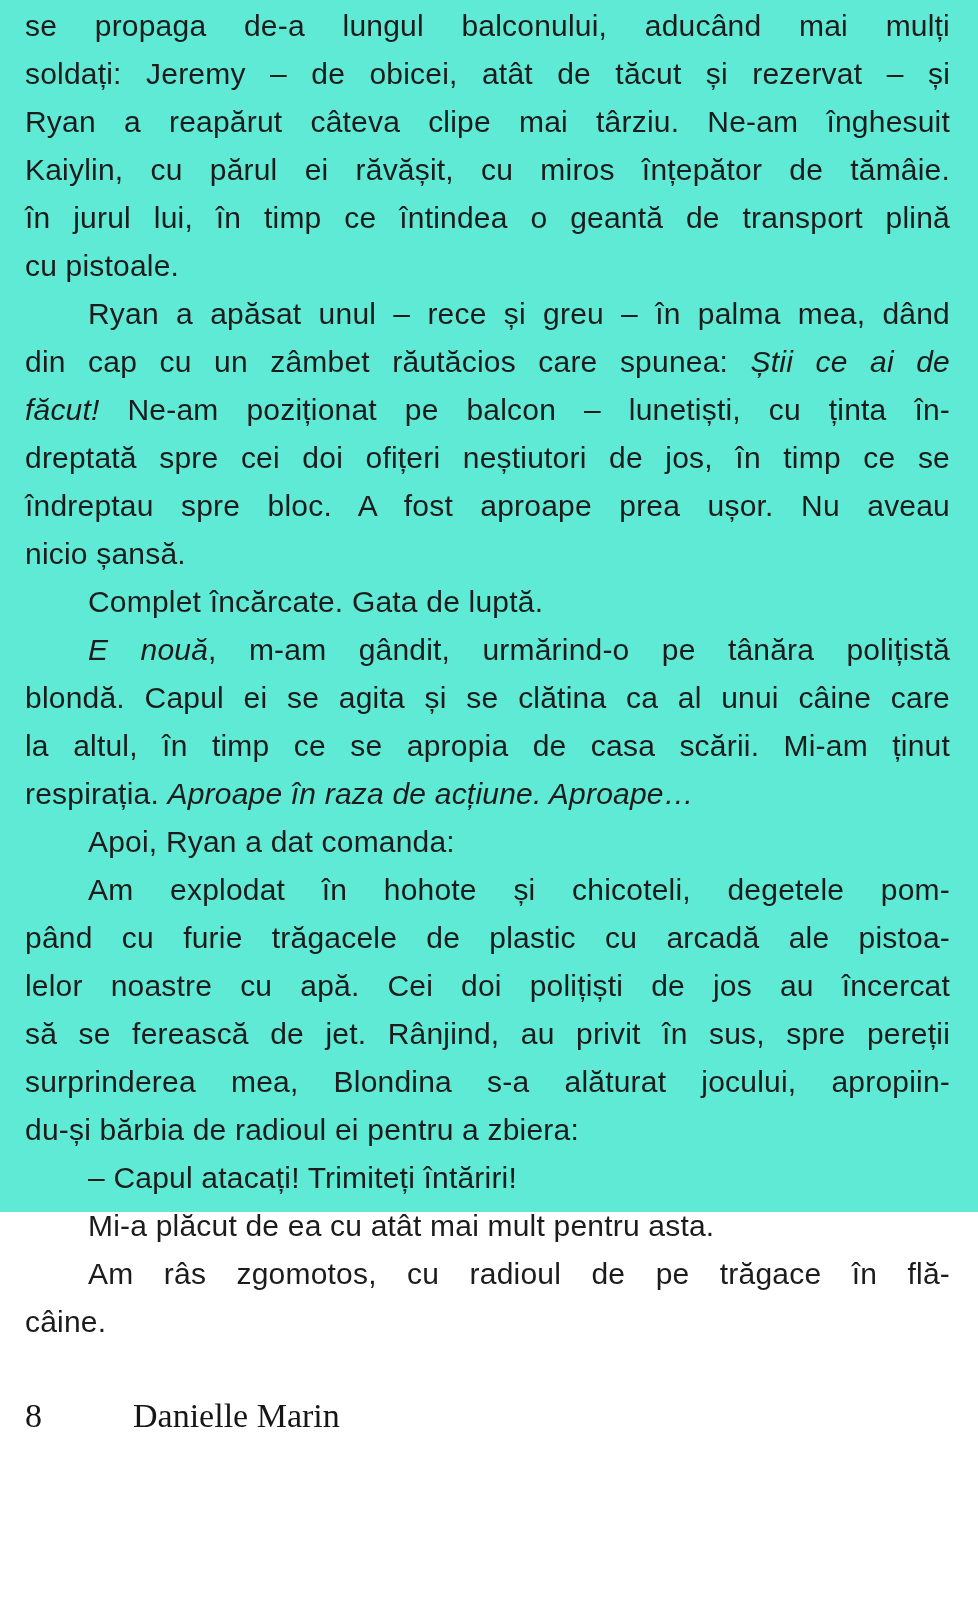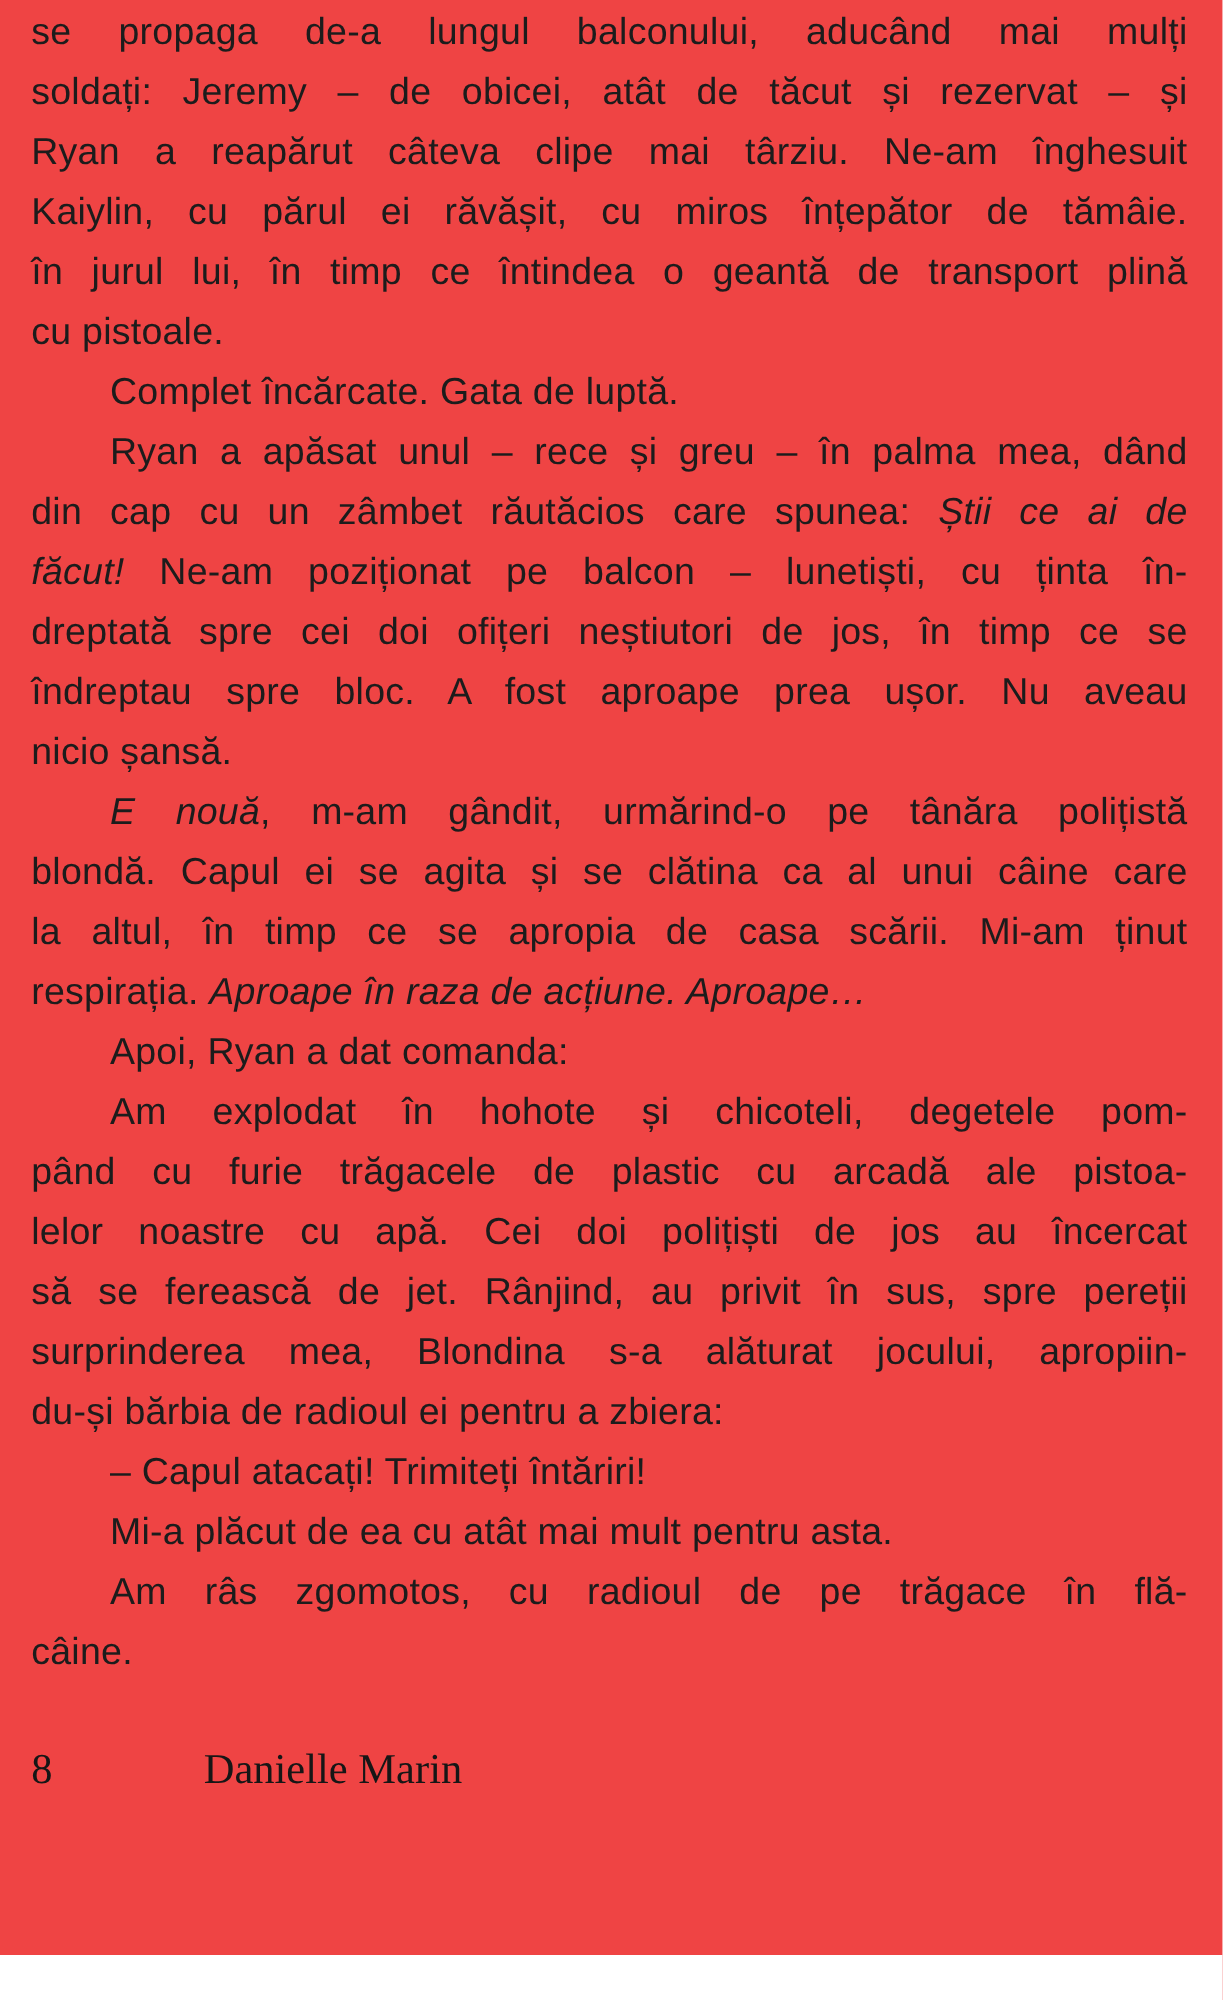--- a/index.html
+++ b/index.html
@@ -10,23 +10,23 @@
   body {
     width: 978px;
     height: 1600px;
     overflow: hidden;
     font-family: "Liberation Sans", sans-serif;
     color: #1c1c1c;
   }
   .book-page {
     box-sizing: border-box;
     width: 978px;
-    height: 1564px;
+    height: 1212px;
     padding: 2px 28px 0 25px;
-    background: #ef4444;
+    background: #5eead4;
   }
   .page-text {
     width: 100%;
   }
   .paragraph {
     margin: 0;
     padding: 0;
   }
   .line {
     font-size: 30px;
@@ -51,46 +51,46 @@
     margin-top: 50px;
     font-family: "Liberation Serif", serif;
     font-size: 34px;
     line-height: 40px;
     color: #161616;
   }
   .page-number {
     min-width: 40px;
   }
   .running-title {
-    margin-left: 98px;
+    margin-left: 68px;
   }
 </style>
 </head>
 <body>
 
 <div class="book-page">
   <div class="page-text" id="text-block">
       <div class="paragraph">
         <div class="line"><span>se propaga de-a lungul balconului, aducând mai mulți</span></div>
         <div class="line"><span>soldați: Jeremy – de obicei, atât de tăcut și rezervat – și</span></div>
         <div class="line"><span>Ryan a reapărut câteva clipe mai târziu. Ne-am înghesuit</span></div>
         <div class="line"><span>Kaiylin, cu părul ei răvășit, cu miros înțepător de tămâie.</span></div>
         <div class="line"><span>în jurul lui, în timp ce întindea o geantă de transport plină</span></div>
         <div class="line last"><span>cu pistoale.</span></div>
       </div>
       <div class="paragraph">
-        <div class="line last indent"><span>Complet încărcate. Gata de luptă.</span></div>
-      </div>
-      <div class="paragraph">
         <div class="line indent"><span>Ryan a apăsat unul – rece și greu – în palma mea, dând</span></div>
         <div class="line"><span>din cap cu un zâmbet răutăcios care spunea: </span><em>Știi ce ai de</em></div>
         <div class="line"><em>făcut!</em><span> Ne-am poziționat pe balcon – lunetiști, cu ținta în-</span></div>
         <div class="line"><span>dreptată spre cei doi ofițeri neștiutori de jos, în timp ce se</span></div>
         <div class="line"><span>îndreptau spre bloc. A fost aproape prea ușor. Nu aveau</span></div>
         <div class="line last"><span>nicio șansă.</span></div>
+      </div>
+      <div class="paragraph">
+        <div class="line last indent"><span>Complet încărcate. Gata de luptă.</span></div>
       </div>
       <div class="paragraph">
         <div class="line indent"><em>E nouă</em><span>, m-am gândit, urmărind-o pe tânăra polițistă</span></div>
         <div class="line"><span>blondă. Capul ei se agita și se clătina ca al unui câine care</span></div>
         <div class="line"><span>la altul, în timp ce se apropia de casa scării. Mi-am ținut</span></div>
         <div class="line last"><span>respirația. </span><em>Aproape în raza de acțiune. Aproape…</em></div>
       </div>
       <div class="paragraph">
         <div class="line last indent"><span>Apoi, Ryan a dat comanda:</span></div>
       </div>

